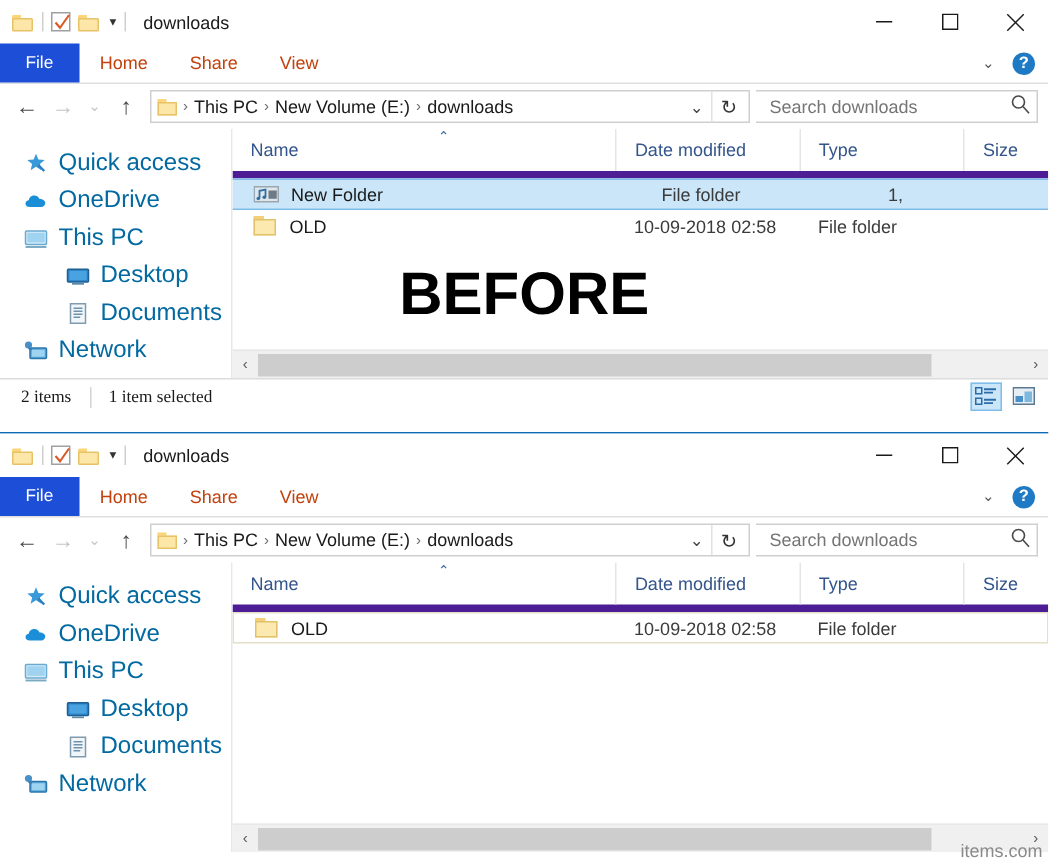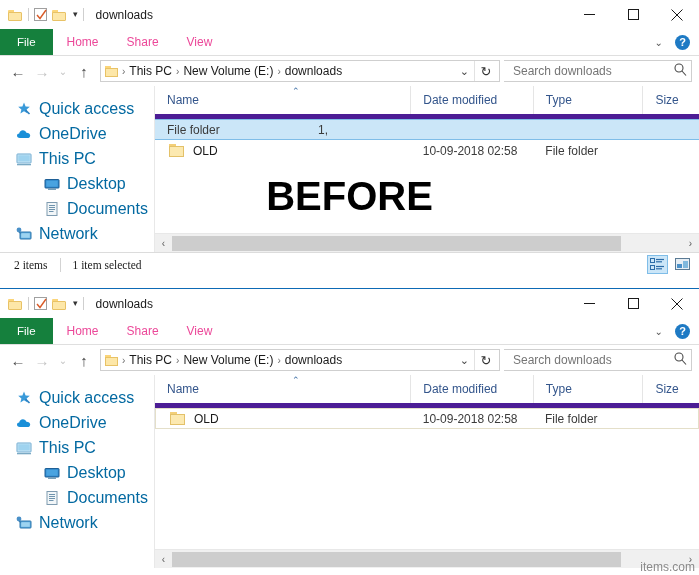--- a/index.html
+++ b/index.html
@@ -99,25 +99,25 @@
     display: flex;
     align-items: stretch;
     border-bottom: 1px solid #dfdfdf;
     background: #ffffff;
     position: relative;
   }
   .tab {
     display: flex; align-items: center;
     padding: 0 14px;
     font-size: 12px;
-    color: #ec4899;
+    color: #c2410c;
     white-space: nowrap;
   }
   .tab-file {
-    background: #15803d;
+    background: #1d4ed8;
     color: #ffffff;
     padding: 0 17px;
     font-size: 11.5px;
   }
   .ribbon-right {
     position: absolute; right: 4px; top: 0;
     height: 26px;
     display: flex; align-items: center; gap: 8px;
   }
   .ribbon-chevron { font-size: 10px; color: #555; padding: 0 4px; }
@@ -540,20 +540,32 @@
           <span>Name</span>
           <span class="sortcaret">⌃</span>
         </div>
         <div class="col col-date">Date modified</div>
         <div class="col col-type">Type</div>
         <div class="col col-size">Size</div>
       </div>
 
       <div class="rows">
         <div class="row selected">
+          <div class="cell cell-name">
+            <span class="ico-musicfolder">
+              <svg width="17" height="13" viewBox="0 0 17 13">
+                  <rect x="0.5" y="1.5" width="16" height="10" fill="#dfe6ea" stroke="#9aa7b0" stroke-width="1"></rect>
+                  <path d="M4 9.2 L4 4.2 L8 3.4 L8 8.4" stroke="#2f6fa8" stroke-width="1.2" fill="none"></path>
+                  <circle cx="3.2" cy="9.3" r="1.2" fill="#2f6fa8"></circle>
+                  <circle cx="7.2" cy="8.5" r="1.2" fill="#2f6fa8"></circle>
+                  <rect x="10" y="4" width="5.5" height="5.5" fill="#6e7b85"></rect>
+                </svg>
+            </span>
+            <span>New Folder</span>
+          </div>
           <div class="cell cell-type">File folder</div>
           <div class="cell cell-size">1,</div>
         </div>
         <div class="row">
           <div class="cell cell-name">
             <span class="ico-folder"></span>
             <span>OLD</span>
           </div>
           <div class="cell cell-date">10-09-2018 02:58</div>
           <div class="cell cell-type">File folder</div>

